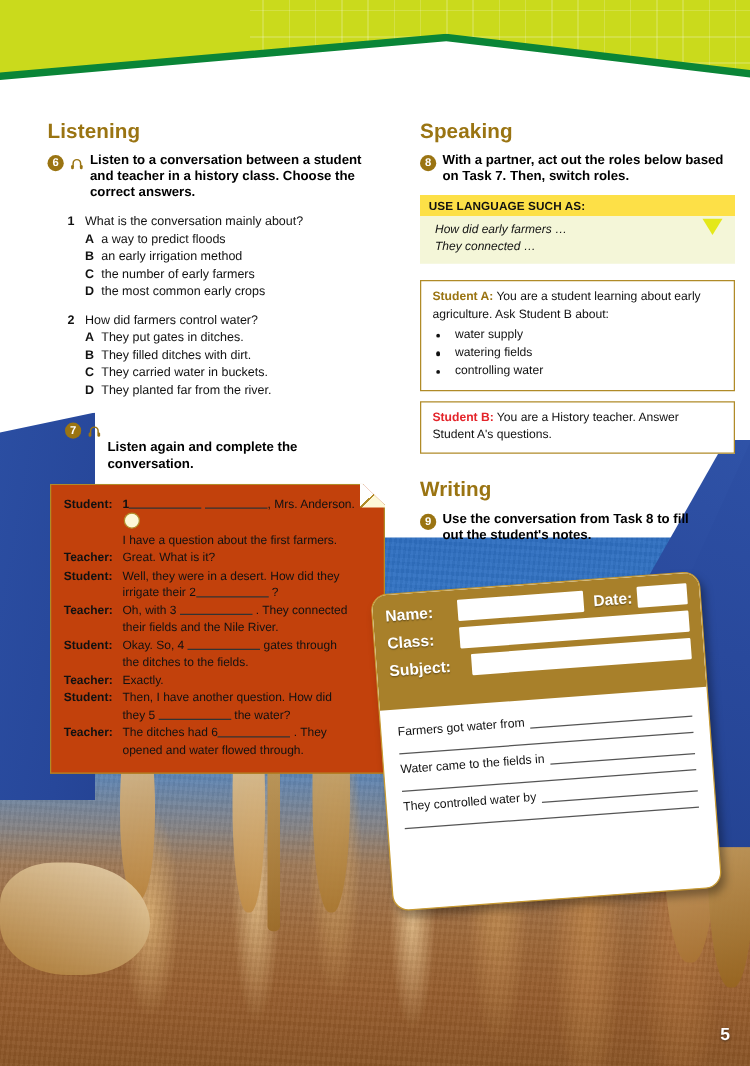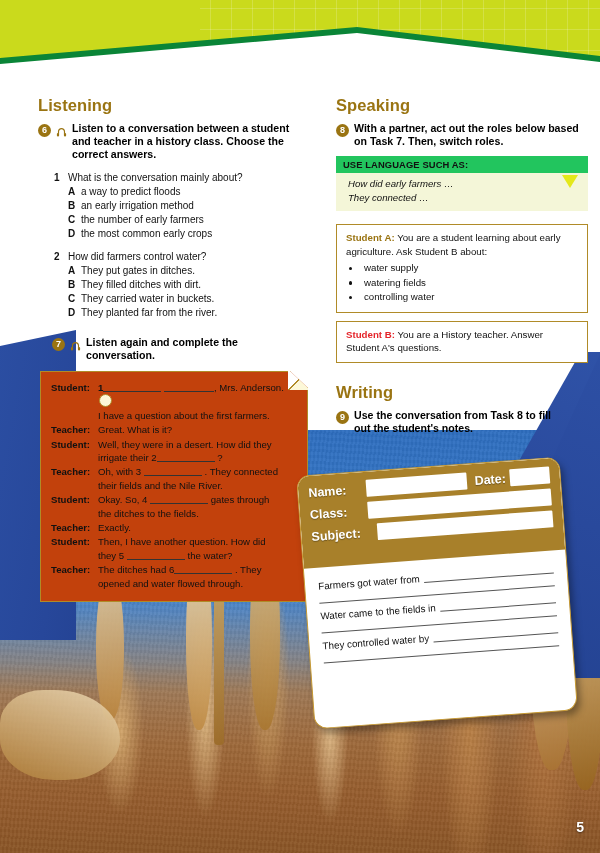--- a/index.html
+++ b/index.html
@@ -136,21 +136,21 @@
   .bl{display:inline-block;border-bottom:1.1px solid #333;height:9px;vertical-align:-1px;}
   .bl-sm{width:50px;} .bl-md{width:58px;}
   .circ{
     display:inline-block;width:11px;height:11px;border:1.2px solid #b08b28;border-radius:50%;
     vertical-align:-2px;margin-left:1px;background:#fdf8d8;
   }
 
   
   .ul-box{position:relative;margin-top:8px;width:252px;}
   .ul-head{
-    background:#22c55e;font-size:9.4px;font-weight:bold;color:#111;
+    background:#fde047;font-size:9.4px;font-weight:bold;color:#111;
     padding:3px 7px;letter-spacing:.1px;
   }
   .ul-body{
     background:#f4f6d8;padding:4px 7px 6px 12px;
   }
   .ul-li{font-size:9.6px;font-style:italic;line-height:14px;color:#111;}
   .ul-arrow{
     position:absolute;right:10px;top:19px;width:0;height:0;
     border-left:8px solid transparent;border-right:8px solid transparent;
     border-top:13px solid #e4e81a;
@@ -306,21 +306,21 @@
 
     <div class="task" style="margin-top:16px;margin-left:14px;">
       <div class="badge">7</div>
       <span class="hp">
         <svg width="11" height="11" viewBox="0 0 16 16">
             <path d="M8 1.6c-3 0-5.2 2.2-5.2 5v3.1h1.7V6.6c0-2 1.6-3.5 3.5-3.5s3.5 1.5 3.5 3.5v3.1h1.7V6.6c0-2.8-2.2-5-5.2-5z" fill="#9a7412"></path>
             <rect x="1.3" y="8.6" width="3.2" height="5.2" rx="1.6" fill="#9a7412"></rect>
             <rect x="11.5" y="8.6" width="3.2" height="5.2" rx="1.6" fill="#9a7412"></rect>
           </svg>
       </span>
-      <div class="task-txt" style="width:215px;">Listen again and complete the conversation.</div>
+      <div class="task-txt" style="width:215px;margin-top:16px;">Listen again and complete the conversation.</div>
     </div>
 
     <div class="convo">
       <div class="convo-edge"></div>
 
       <div class="cl">
         <span class="who">Student:</span>
         <span class="said"><b>1</b><span class="bl bl-md"></span> <span class="bl bl-sm"></span><span>, Mrs. Anderson.</span><span class="circ"></span><br><span>I have a question about the first farmers.</span></span>
       </div>
 

